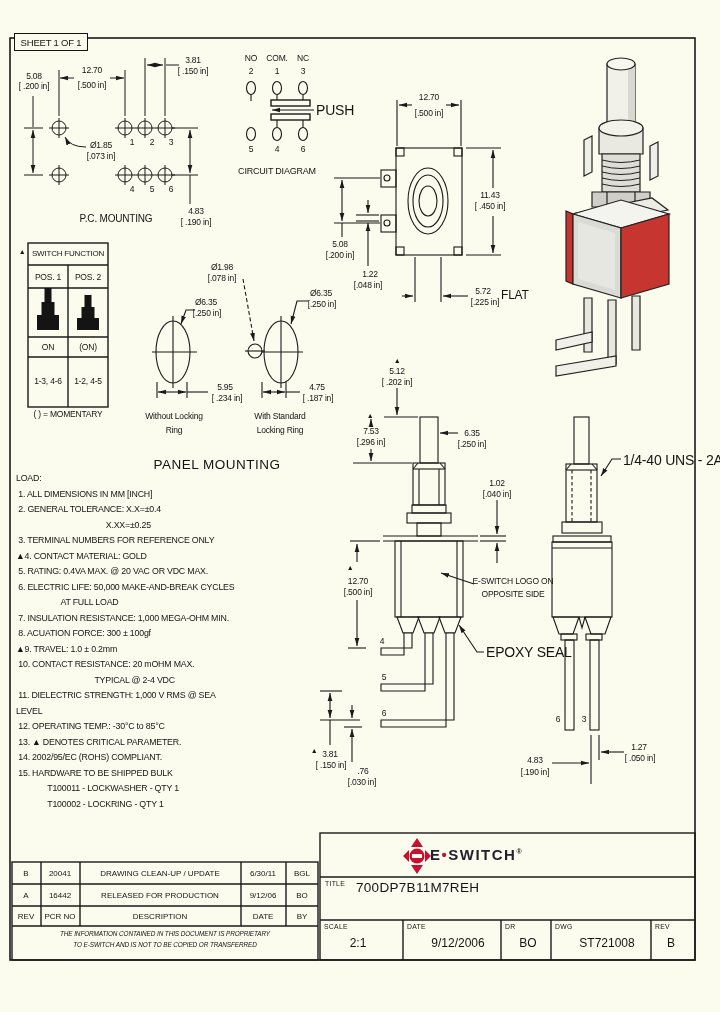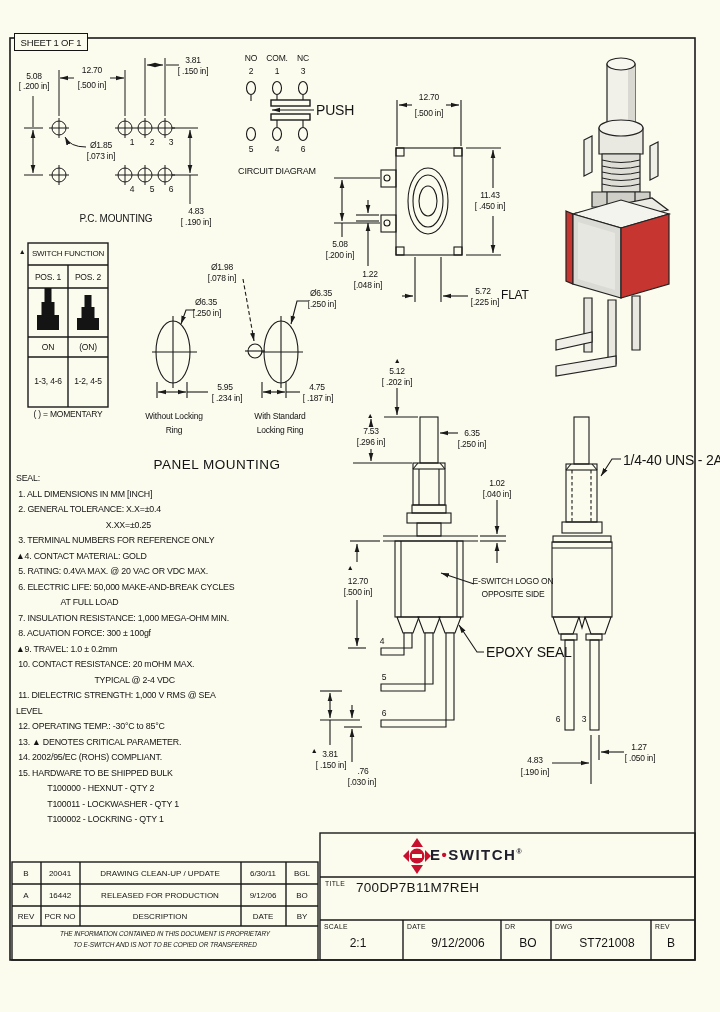--- a/index.html
+++ b/index.html
@@ -375,41 +375,40 @@
 <div class="lb" style="left:227px;top:393px">[ .234 in]</div>
 <div class="lb" style="left:317px;top:382px">4.75</div>
 <div class="lb" style="left:318px;top:393px">[ .187 in]</div>
 <div class="lb" style="left:174px;top:411px">Without Locking</div>
 <div class="lb" style="left:174px;top:425px">Ring</div>
 <div class="lb" style="left:280px;top:411px">With Standard</div>
 <div class="lb" style="left:280px;top:425px">Locking Ring</div>
 <div class="lb big" style="left:217px;top:460px">PANEL MOUNTING</div>
 
 <div style="position:absolute;left:16px;top:471px">
-  <div class="nl">SEAL:</div>
+  <div class="nl">LOAD:</div>
   <div class="nl"> 1. ALL DIMENSIONS IN MM [INCH]</div>
   <div class="nl"> 2. GENERAL TOLERANCE: X.X=±0.4</div>
   <div class="nl">                                        X.XX=±0.25</div>
   <div class="nl"> 3. TERMINAL NUMBERS FOR REFERENCE ONLY</div>
   <div class="nl">▲4. CONTACT MATERIAL: GOLD</div>
   <div class="nl"> 5. RATING: 0.4VA MAX. @ 20 VAC OR VDC MAX.</div>
   <div class="nl"> 6. ELECTRIC LIFE: 50,000 MAKE-AND-BREAK CYCLES</div>
   <div class="nl">                    AT FULL LOAD</div>
   <div class="nl"> 7. INSULATION RESISTANCE: 1,000 MEGA-OHM MIN.</div>
   <div class="nl"> 8. ACUATION FORCE: 300 ± 100gf</div>
   <div class="nl">▲9. TRAVEL: 1.0 ± 0.2mm</div>
   <div class="nl"> 10. CONTACT RESISTANCE: 20 mOHM MAX.</div>
   <div class="nl">                                   TYPICAL @ 2-4 VDC</div>
   <div class="nl"> 11. DIELECTRIC STRENGTH: 1,000 V RMS @ SEA</div>
   <div class="nl">LEVEL</div>
   <div class="nl"> 12. OPERATING TEMP.: -30°C to 85°C</div>
   <div class="nl"> 13. ▲ DENOTES CRITICAL PARAMETER.</div>
   <div class="nl"> 14. 2002/95/EC (ROHS) COMPLIANT.</div>
   <div class="nl"> 15. HARDWARE TO BE SHIPPED BULK</div>
-  <div class="nl">              T100000 - HEXNUT - QTY 2</div>
   <div class="nl">              T100011 - LOCKWASHER - QTY 1</div>
   <div class="nl">              T100002 - LOCKRING - QTY 1</div>
 </div>
 
 <div class="lb tri" style="left:397px;top:357px">▲</div>
 <div class="lb" style="left:397px;top:366px">5.12</div>
 <div class="lb" style="left:397px;top:377px">[ .202 in]</div>
 <div class="lb tri" style="left:370px;top:412px">▲</div>
 <div class="lb" style="left:371px;top:426px">7.53</div>
 <div class="lb" style="left:371px;top:437px">[.296 in]</div>

